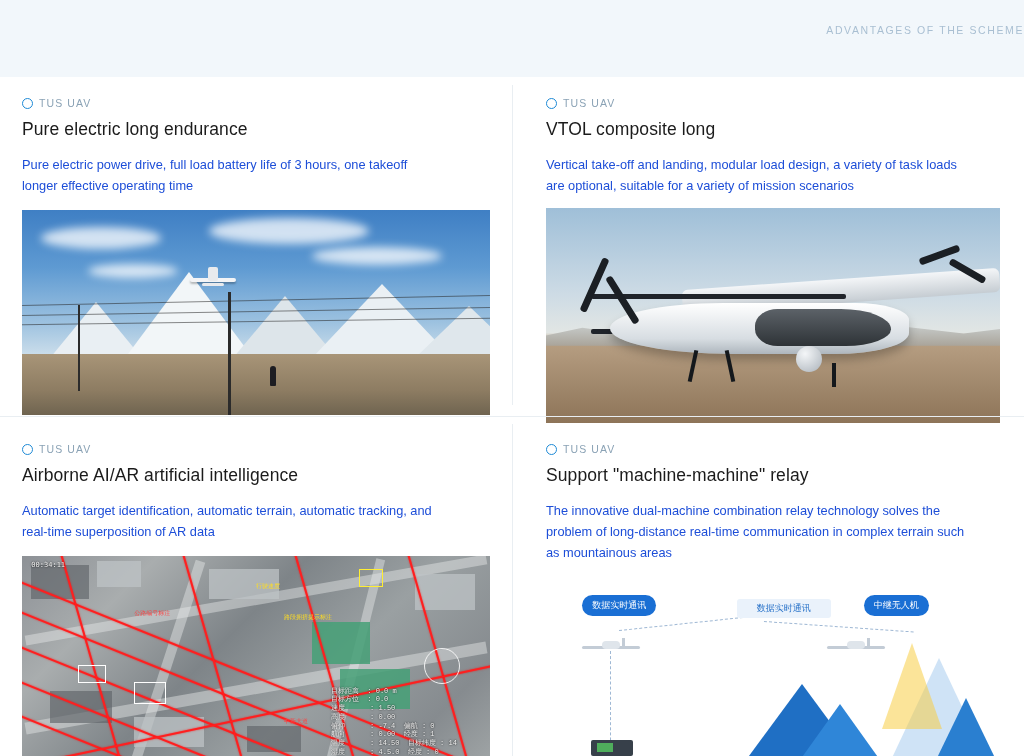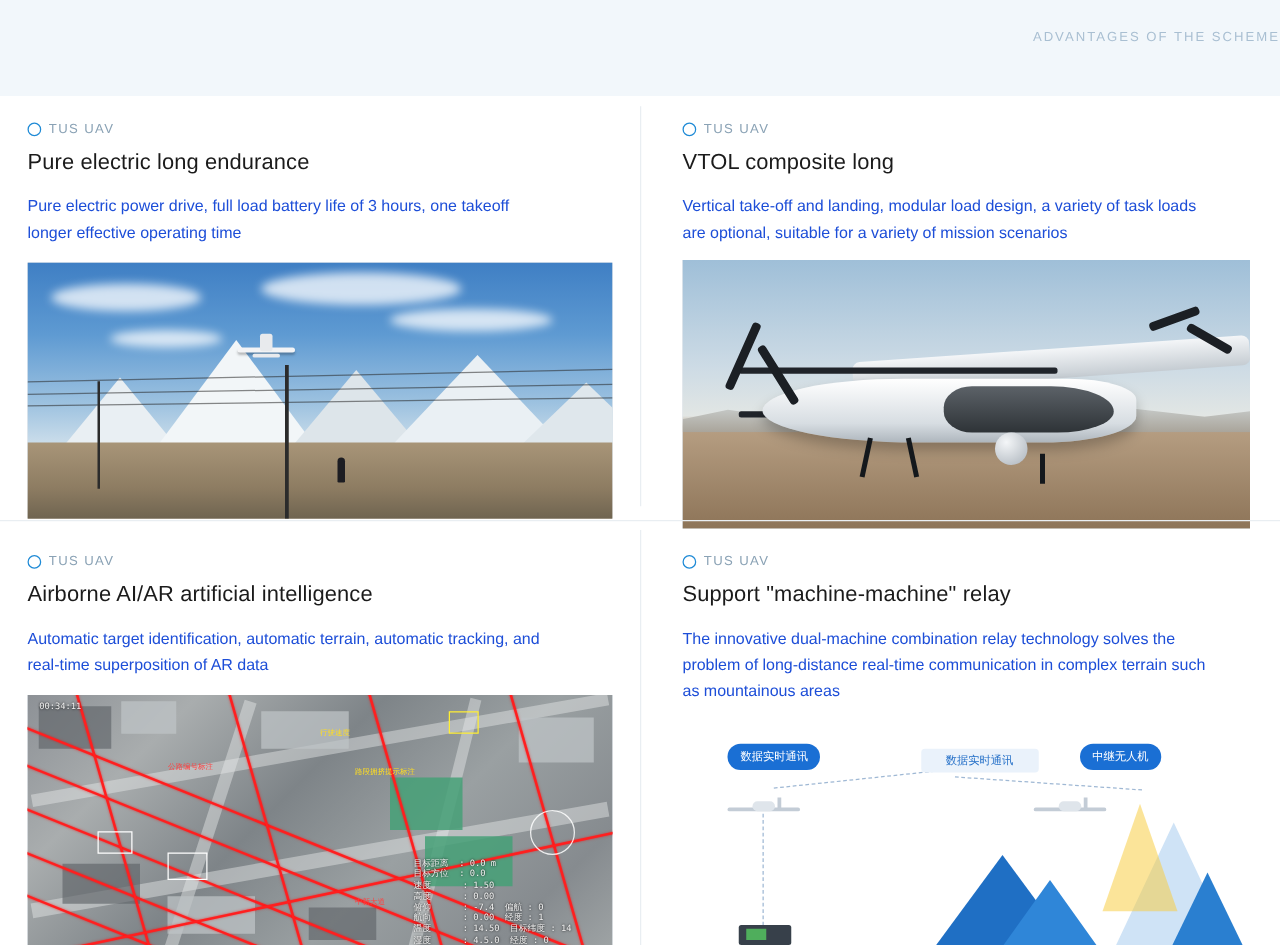--- a/index.html
+++ b/index.html
@@ -502,21 +502,21 @@
           <div class="arbox" style="left:72%;top:6%;width:22px;height:16px;"></div>
           <div class="arbox w" style="left:24%;top:58%;width:30px;height:20px;"></div>
           <div class="arbox w" style="left:12%;top:50%;width:26px;height:16px;"></div>
           <div class="circ" style="left:86%;top:42%;width:34px;height:34px;"></div>
 
           <div class="ostext" style="left:2%;top:2%;">00:34:11</div>
           <div class="arlabel" style="left:50%;top:12%;">行驶速度</div>
           <div class="arlabel red" style="left:24%;top:24%;">公路编号标注</div>
           <div class="arlabel" style="left:56%;top:26%;">路段拥挤提示标注</div>
           <div class="arlabel red" style="left:56%;top:74%;">中新大道</div>
-          <div class="ostext" style="left:66%;top:60%;">目标距离  : 0.0 m
+          <div class="ostext" style="left:66%;top:60%;font-family:Liberation Mono, monospace;">目标距离  : 0.0 m
 目标方位  : 0.0
 速度      : 1.50
 高度      : 0.00
 俯仰      : -7.4  偏航 : 0
 航向      : 0.00  经度 : 1
 温度      : 14.50  目标纬度 : 14
 湿度      : 4.5.0  经度 : 0</div>
         </div>
       </div>
     </div>

